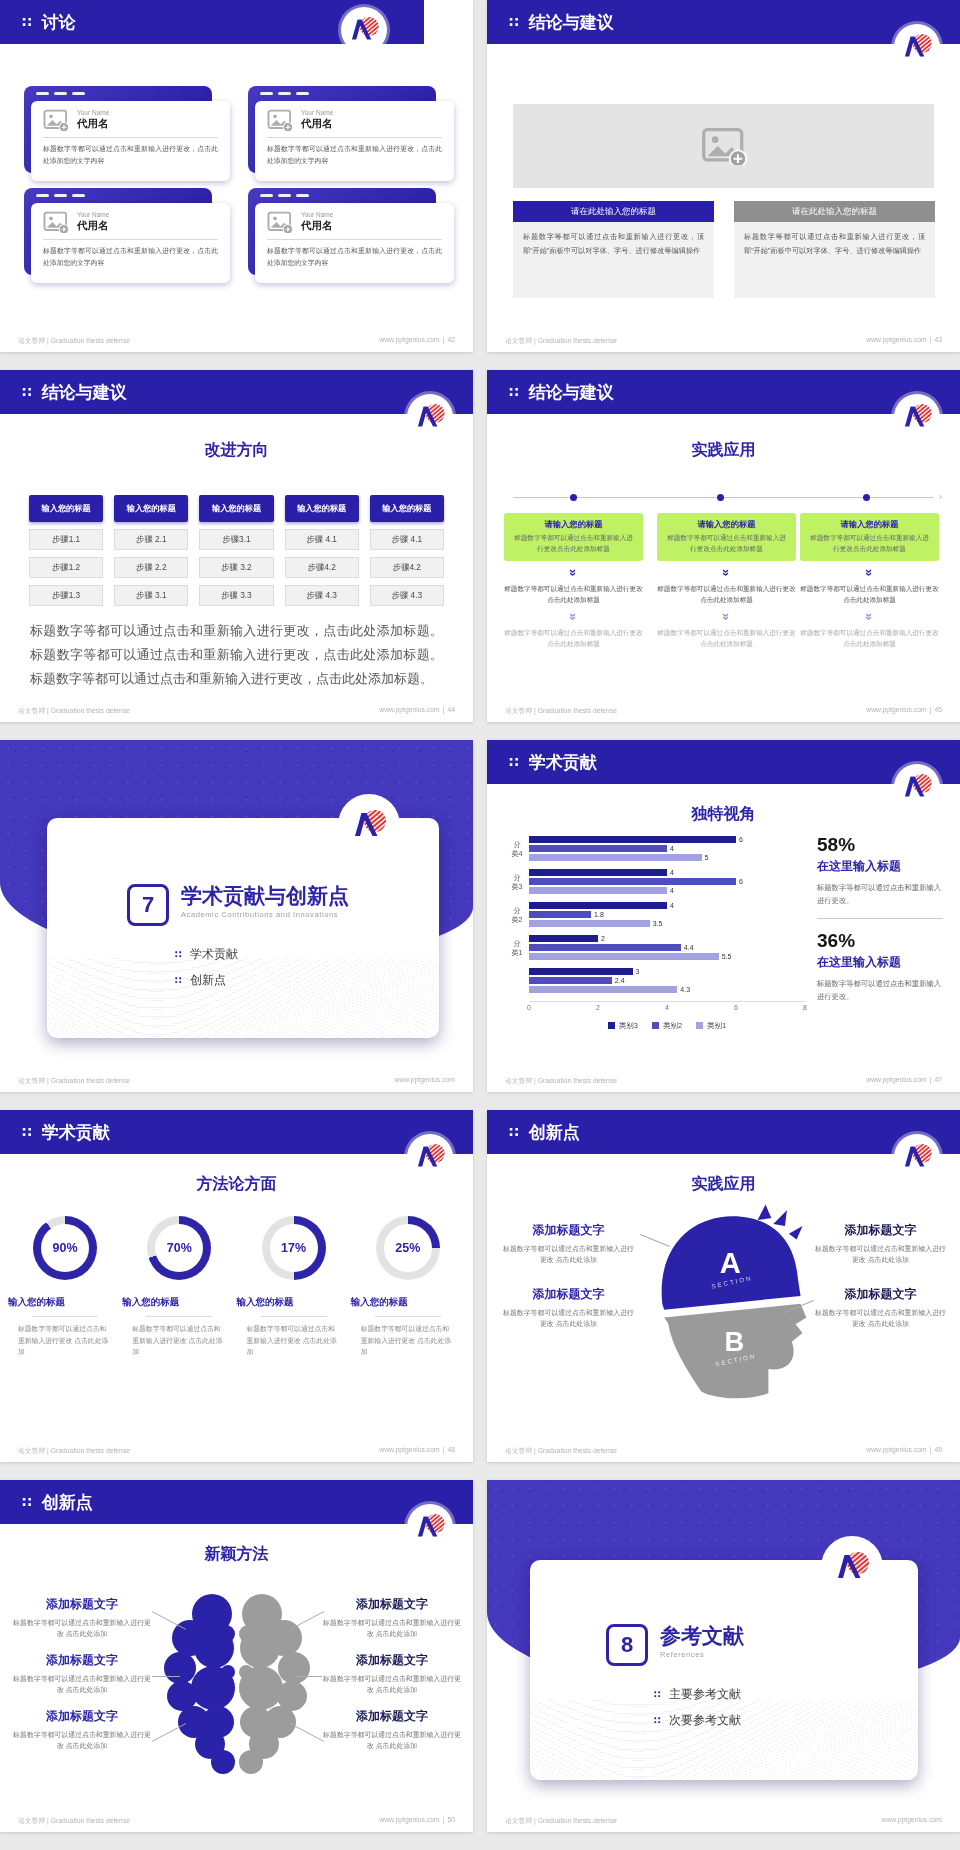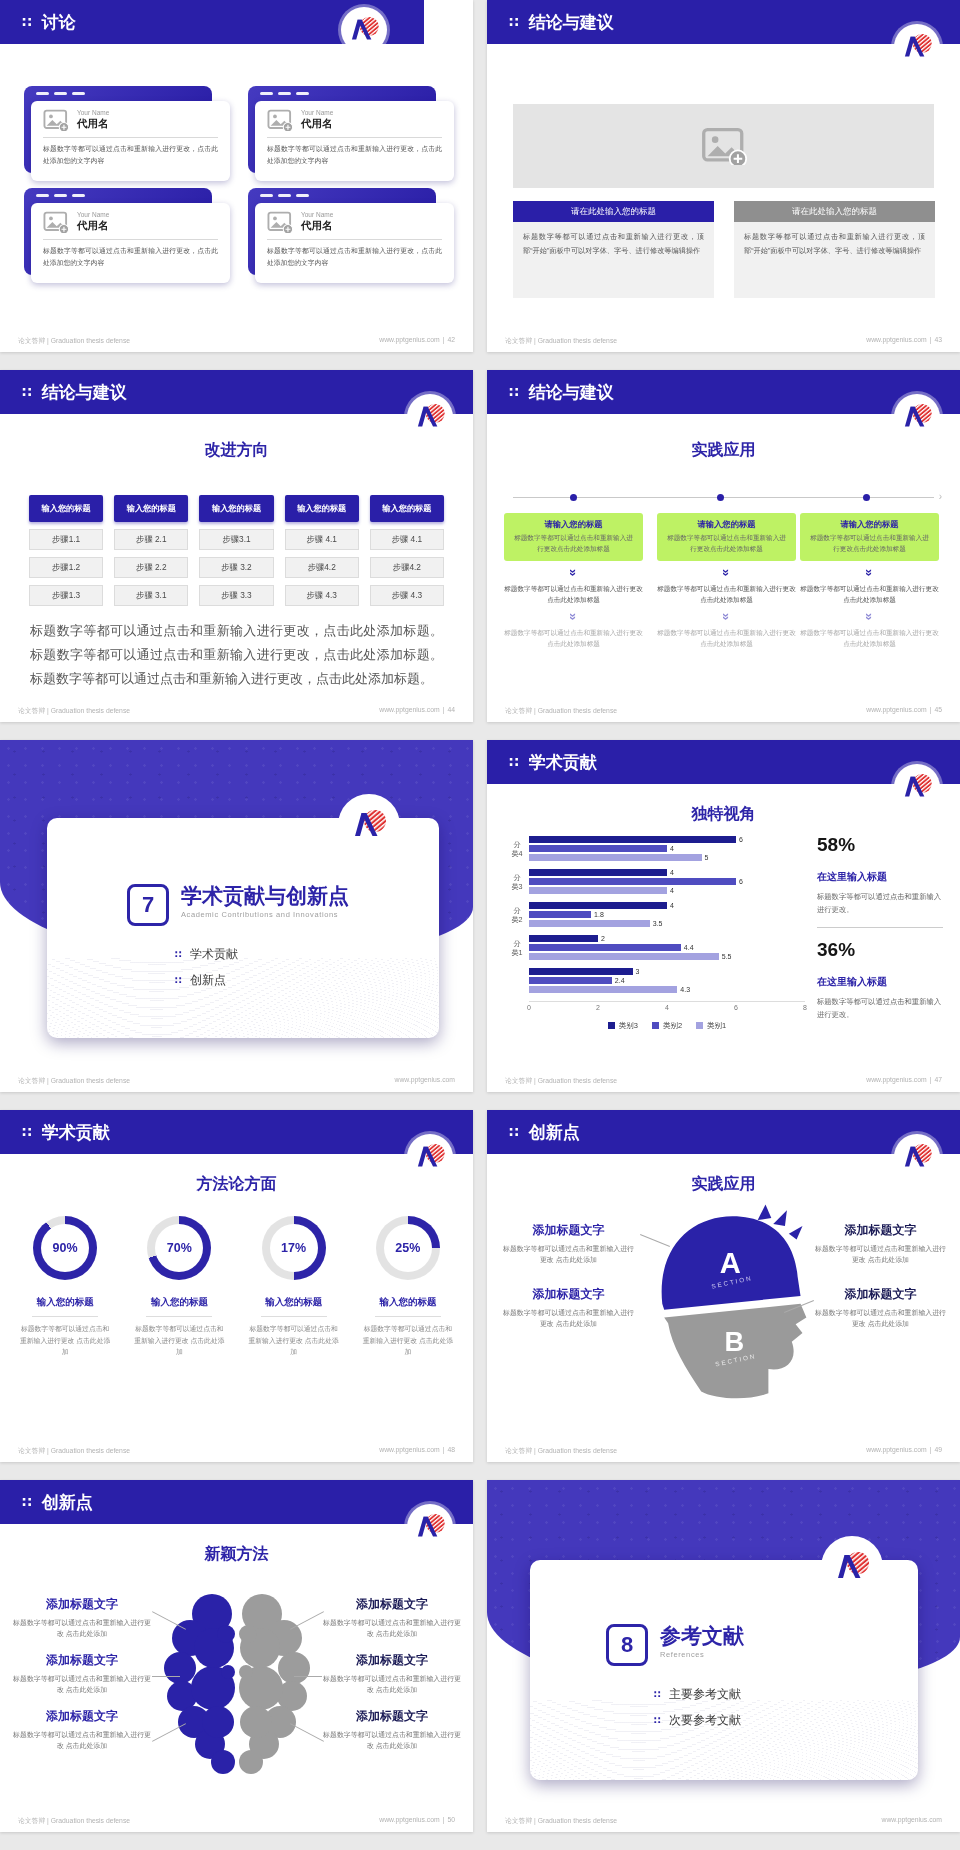--- a/index.html
+++ b/index.html
@@ -66,27 +66,27 @@
   .bar-rows{flex:1}
   .bar-row{display:flex;align-items:center;height:7px;margin-bottom:2px}
   .bar{height:7px}
   .bar-val{font-size:7px;color:#333;margin-left:3px;line-height:7px}
   #xticks{position:relative;height:11px;margin-left:24px;font-size:7px;color:#777;border-top:1px solid #ddd}
   #xticks span{position:absolute;top:2px;transform:translateX(-50%)}
   #legend{display:flex;justify-content:center;align-items:center;gap:14px;margin-left:24px;margin-top:8px;font-size:7.5px;color:#444}
   .sw{width:7px;height:7px;display:inline-block;margin-right:4px;vertical-align:-1px}
   #stats{position:absolute;left:330px;top:94px;width:126px}
   .pct{font-size:19px;font-weight:bold;color:#151515}
-  .stat-head{font-size:10px;font-weight:bold;color:#2d24a8;margin-top:14px}
+  .stat-head{font-size:12px;font-weight:bold;color:#2d24a8;margin-top:2px}
   .stat-body{font-size:7.3px;color:#666;line-height:1.8;margin-top:6px}
   .stat-div{border-top:1px solid #ccc;margin:11px 0}
 
   
   .drow{position:absolute;top:106px;left:8px;right:8px;display:flex}
-  .dcell{flex:1;text-align:center}
+  .dcell{flex:1;}
   .donut{position:relative;width:64px;height:64px;border-radius:50%;margin:0 auto;background:#e3e3e3}
   .hole{position:absolute;inset:8px;background:#fff;border-radius:50%;display:flex;align-items:center;justify-content:center;font-size:12.5px;font-weight:bold;color:#2d24a8}
   .dhead{font-size:9.5px;font-weight:bold;color:#2d24a8;margin-top:16px}
   .ddiv{width:66px;border-top:1px solid #ddd;margin:7px auto 6px}
   .dbody{font-size:6.8px;color:#8a8a8a;line-height:1.7;padding:0 10px}
 
   
   .it{position:absolute;text-align:center}
   .it-h{font-size:12px;font-weight:bold}
   .it-h.blue{color:#2d24a8}.it-h.dark{color:#1a1a55}

